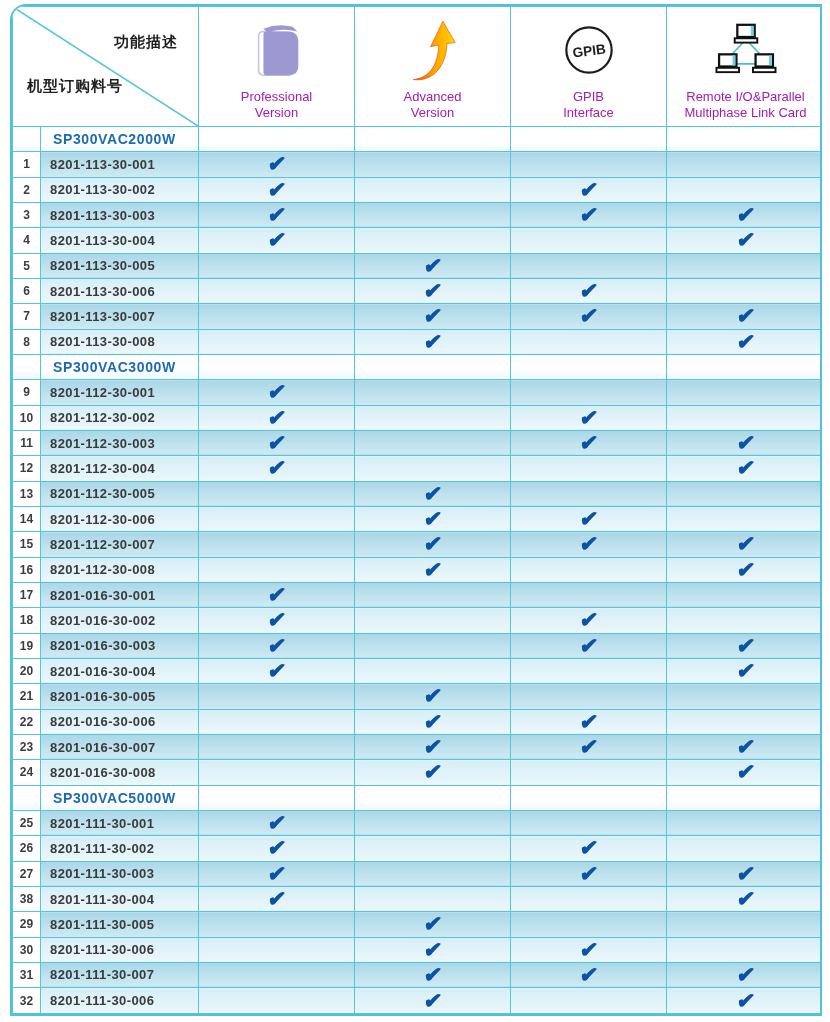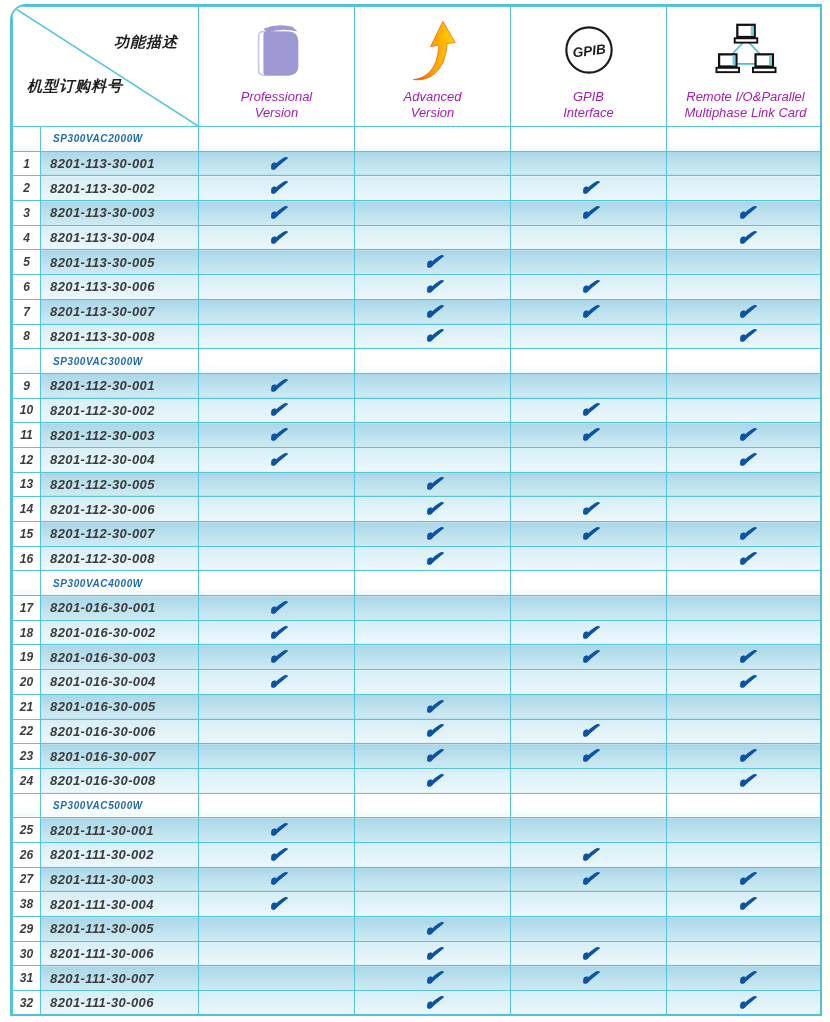--- a/index.html
+++ b/index.html
@@ -12,21 +12,21 @@
   .table-wrap {
     position:absolute; left:10px; top:4px;
     width:812px; height:1012px;
     border:2px solid #4fc2d9;
     border-radius:16px 0 0 0;
     overflow:hidden;
     background:#ffffff;
   }
   table {
     width:100%; height:100%;
-    border-collapse:collapse; table-layout:fixed;font-style:italic;
+    border-collapse:collapse; table-layout:fixed;
   }
   th, td { border:1px solid #55c5da; }
 
   
   thead tr { height:120px; }
   th { background:#ffffff; vertical-align:top; font-weight:normal; }
   th.corner { position:relative; }
   .diag-svg { position:absolute; inset:0; width:100%; height:100%; display:block; }
   .corner-top {
     position:absolute; top:26px; right:20px;
@@ -49,21 +49,21 @@
   tbody td { height:24.7px; overflow:visible; }
   td.num {
     background:#ffffff; text-align:center;
     font-size:12px; color:#3c3c3c; font-weight:700;
   }
   td.part {
     padding-left:9px; font-size:13px; font-weight:700;
     color:#3a3a3a; letter-spacing:0.4px;
   }
   td.model {
-    padding-left:12px; font-size:10px; font-weight:700;
+    padding-left:12px; font-size:14px; font-weight:700;
     color:#1a6bb4; letter-spacing:0.6px;
   }
   tr.group-row td { background:linear-gradient(180deg,#ffffff 65%,#eef8fb 100%); }
   tr.row-dark  td.band { background:linear-gradient(180deg,#a9d6e7 0%,#bfe2ee 55%,#cdeaf3 100%); }
   tr.row-light td.band { background:linear-gradient(180deg,#d6eef6 0%,#e2f3f9 55%,#ebf7fb 100%); }
   td.checkcell { text-align:center; vertical-align:middle; }
   .mark {
     display:inline-block; font-size:21px; line-height:1;
     color:#0c53a4; font-weight:700; transform:skewX(-7deg);
     text-shadow:0.4px 0 0 #0c53a4;
@@ -303,28 +303,20 @@
           <td class="checkcell band"><span class="mark">✔</span></td>
         </tr>
         <tr class="row-light">
           <td class="num">16</td>
           <td class="part band">8201-112-30-008</td>
           <td class="checkcell band"></td>
           <td class="checkcell band"><span class="mark">✔</span></td>
           <td class="checkcell band"></td>
           <td class="checkcell band"><span class="mark">✔</span></td>
         </tr>
-        <tr class="group-row">
-          <td class="num"></td>
-          <td class="model">SP300VAC4000W</td>
-          <td></td>
-          <td></td>
-          <td></td>
-          <td></td>
-        </tr>
         <tr class="row-dark">
           <td class="num">17</td>
           <td class="part band">8201-016-30-001</td>
           <td class="checkcell band"><span class="mark">✔</span></td>
           <td class="checkcell band"></td>
           <td class="checkcell band"></td>
           <td class="checkcell band"></td>
         </tr>
         <tr class="row-light">
           <td class="num">18</td>

